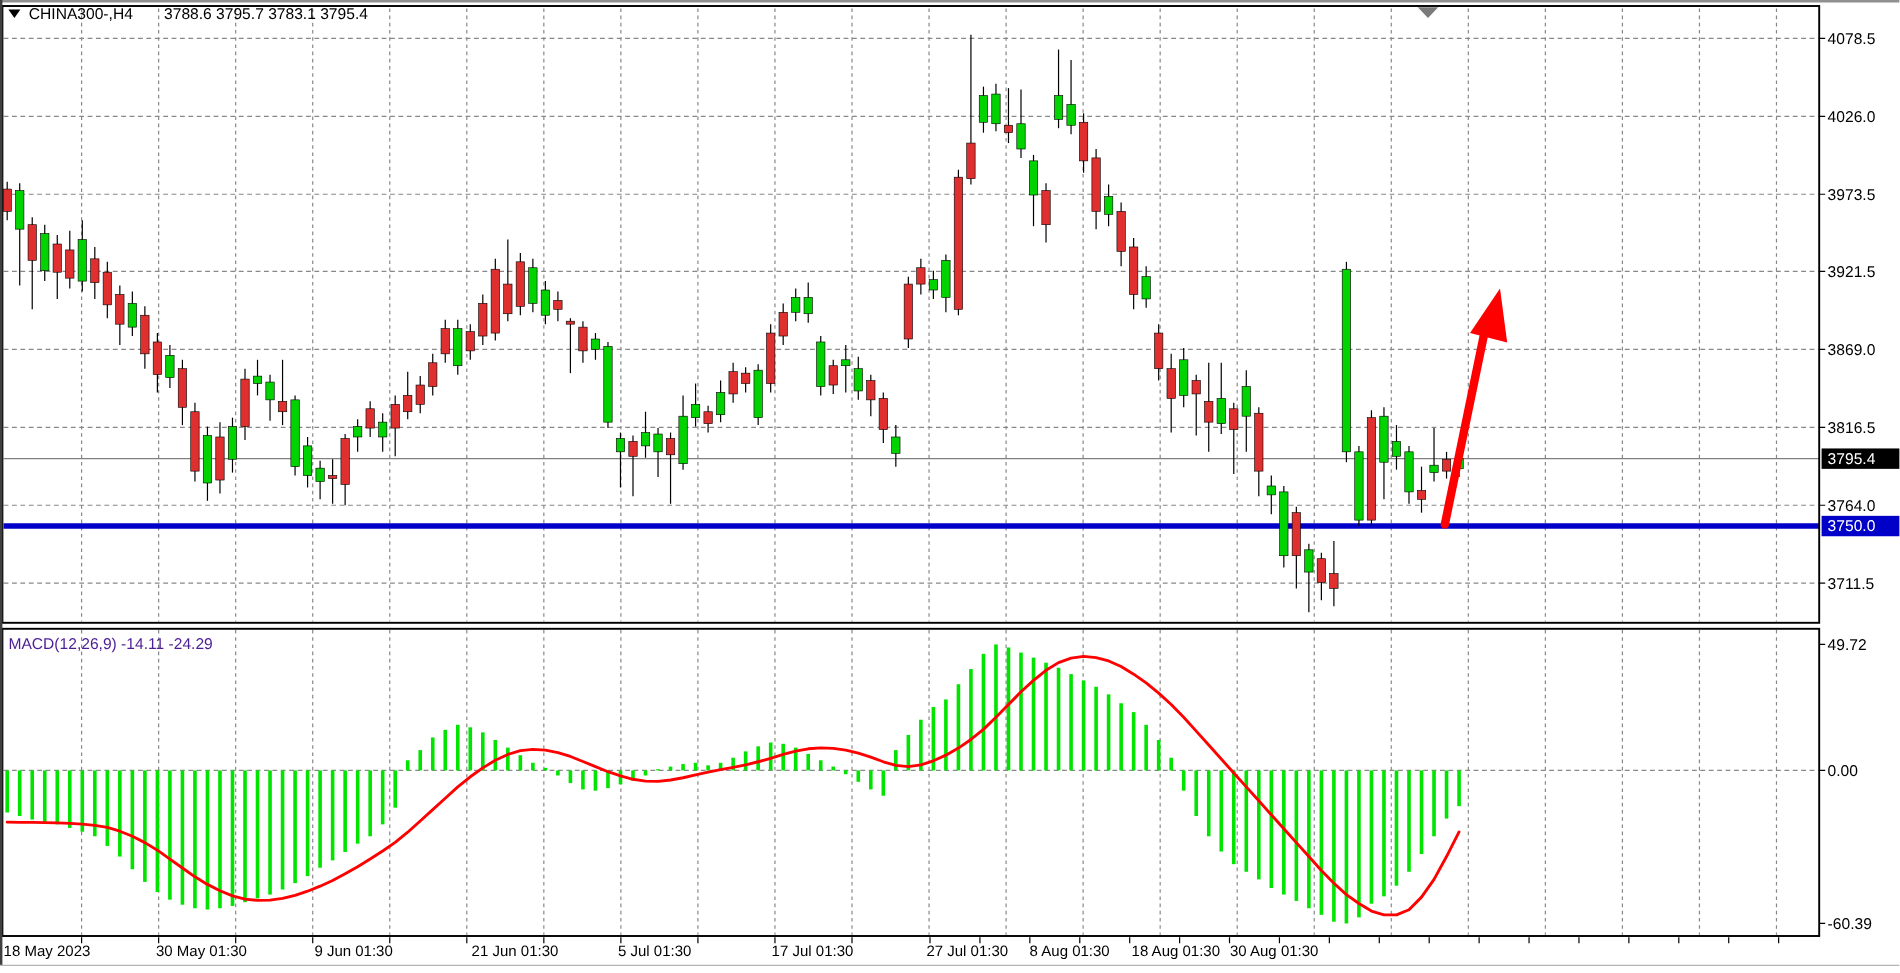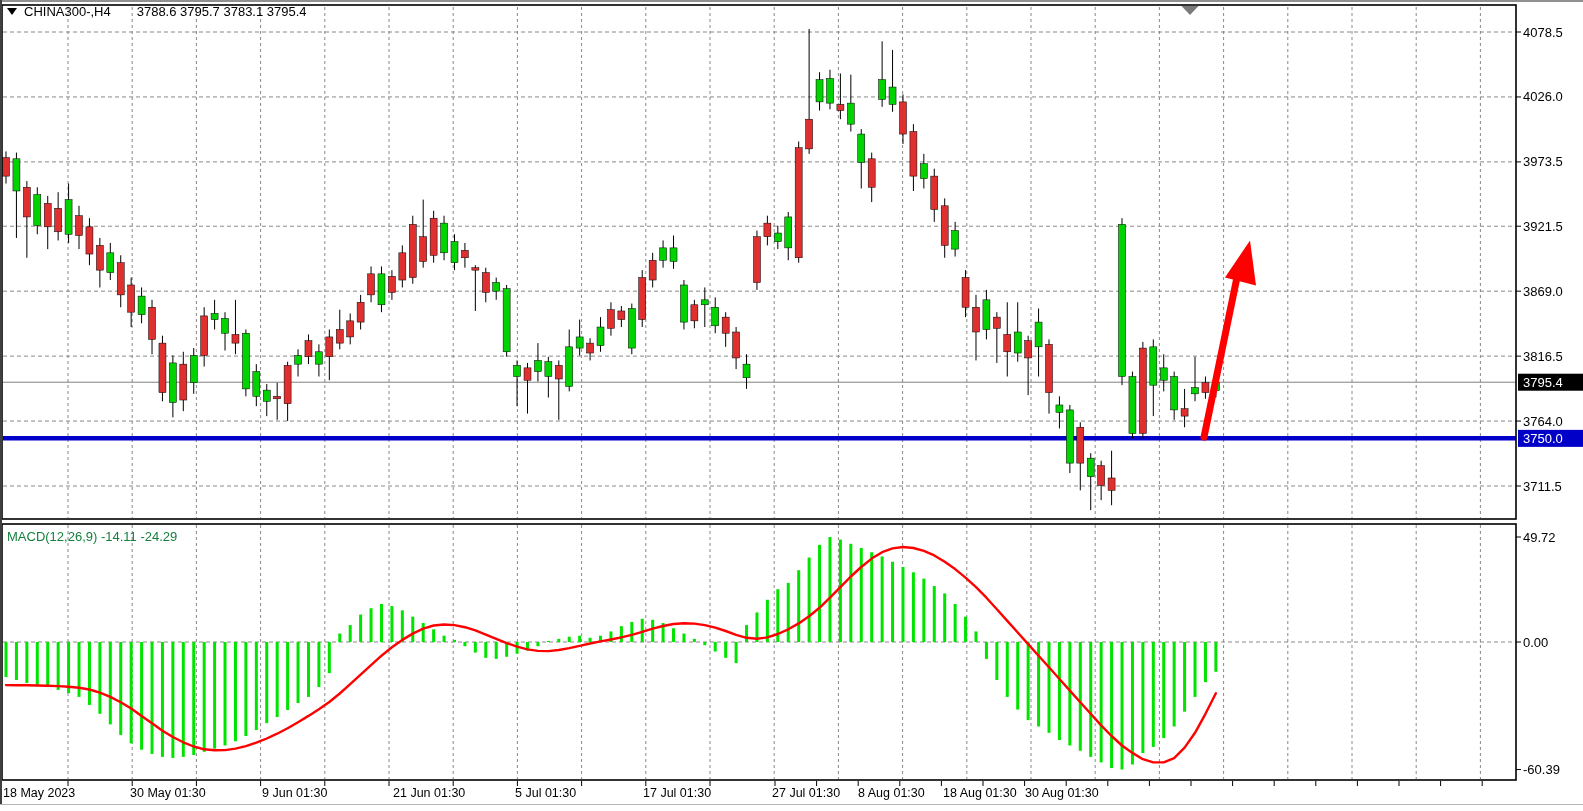--- a/index.html
+++ b/index.html
@@ -5,21 +5,21 @@
   html,body{margin:0;padding:0;background:#fff;}
   body{width:1583px;height:811px;position:relative;overflow:hidden;
        font-family:"Liberation Sans",sans-serif;}
   #chart-svg{position:absolute;left:0;top:0;}
   .title-bar{position:absolute;left:7px;top:4px;display:flex;align-items:center;
              font-size:13px;color:#000;white-space:pre;z-index:5;}
   .tri-icon{width:0;height:0;border-left:5.5px solid transparent;
             border-right:5.5px solid transparent;border-top:7px solid #000;
             display:inline-block;margin-right:7px;}
   .ohlc{margin-left:26px;}
-  .macd-label{position:absolute;left:7px;top:529px;font-size:13px;color:#15803d;z-index:5;}
+  .macd-label{position:absolute;left:7px;top:529px;font-size:13px;color:#4c1d95;z-index:5;}
 </style>
 </head>
 <body>
 
 <svg id="chart-svg" width="1583" height="811" viewBox="0 0 1583 811">
     <g>
       <line x1="68" y1="7" x2="68" y2="518" stroke="#888888" stroke-width="1" stroke-dasharray="3,3"></line>
       <line x1="68" y1="525" x2="68" y2="779" stroke="#888888" stroke-width="1" stroke-dasharray="3,3"></line>
       <line x1="132.2" y1="7" x2="132.2" y2="518" stroke="#888888" stroke-width="1" stroke-dasharray="3,3"></line>
       <line x1="132.2" y1="525" x2="132.2" y2="779" stroke="#888888" stroke-width="1" stroke-dasharray="3,3"></line>

